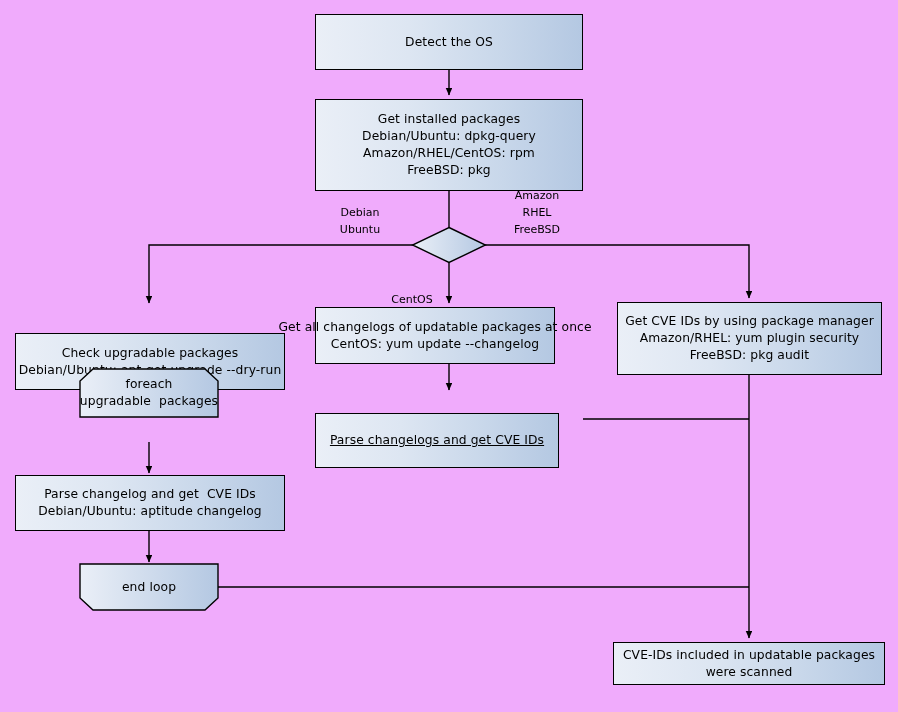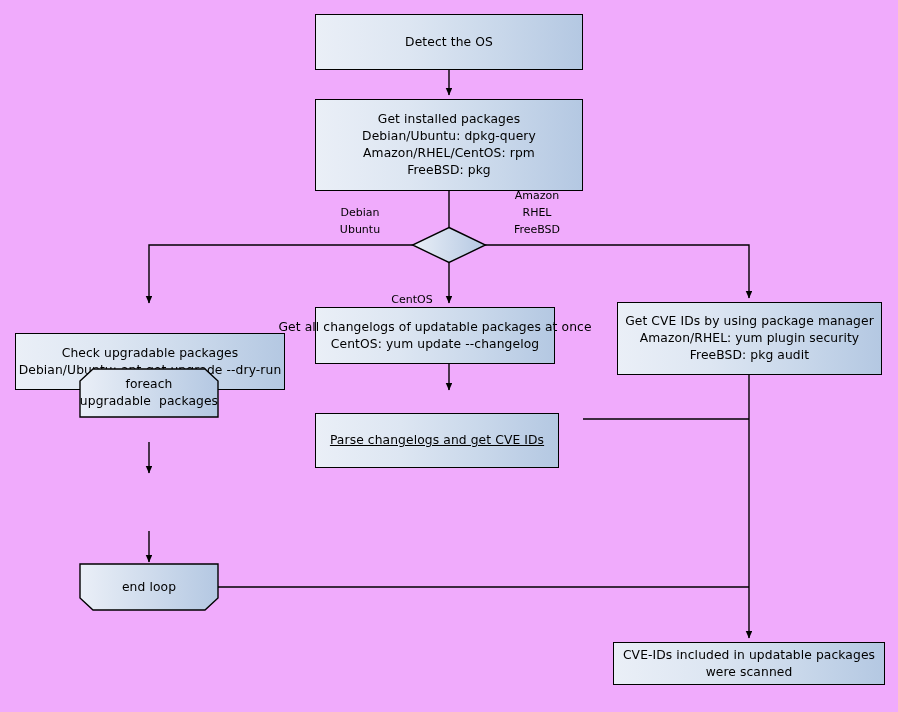--- a/index.html
+++ b/index.html
@@ -167,20 +167,24 @@
           <stop offset="0%" stop-color="#eaeff7"></stop>
           <stop offset="100%" stop-color="#b4c8e2"></stop>
         </linearGradient>
       </defs>
       <polygon points="14,1 126,1 139,13 139,49 1,49 1,13" fill="url(#lgrad1)" stroke="#000000" stroke-width="1.4"></polygon>
     </svg>
     <span class="shape-txt">foreach
 upgradable  packages</span>
   </div>
 
+  <div class="node box" style="left:15px; top:475px; width:270px; height:56px;">
+    <span>Parse changelog and get  CVE IDs
+Debian/Ubuntu: aptitude changelog</span>
+  </div>
 
   <div class="node loop-end" style="left:79px; top:563px; width:140px; height:48px;">
     <svg class="shape-bg" width="140" height="48" viewBox="0 0 140 48" preserveAspectRatio="none" xmlns="http://www.w3.org/2000/svg">
       <defs>
         <linearGradient id="lgrad2" x1="0" y1="0" x2="1" y2="0">
           <stop offset="0%" stop-color="#eaeff7"></stop>
           <stop offset="100%" stop-color="#b4c8e2"></stop>
         </linearGradient>
       </defs>
       <polygon points="1,1 139,1 139,35 126,47 14,47 1,35" fill="url(#lgrad2)" stroke="#000000" stroke-width="1.4"></polygon>

